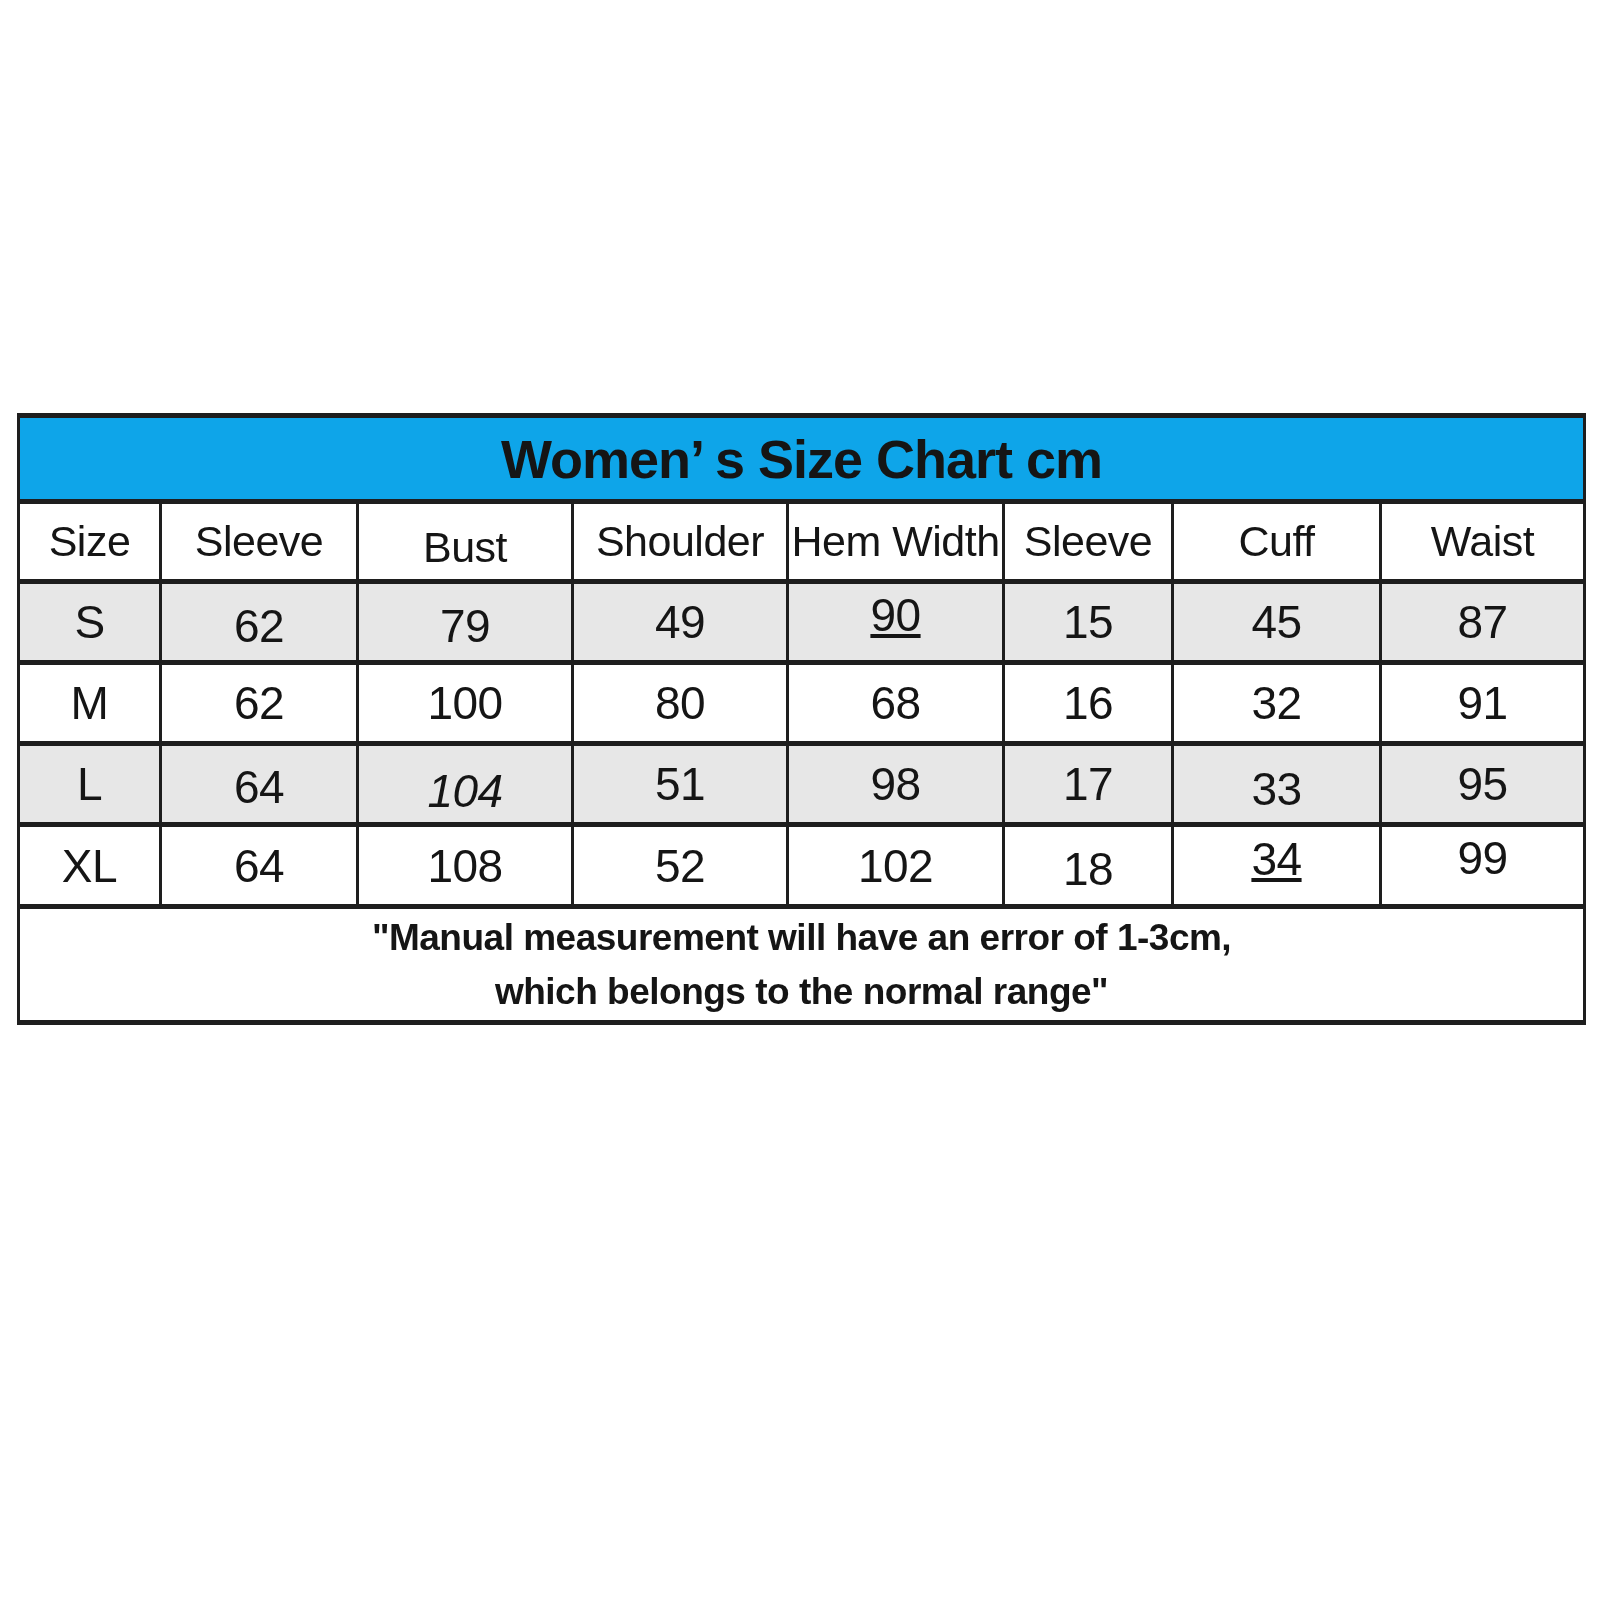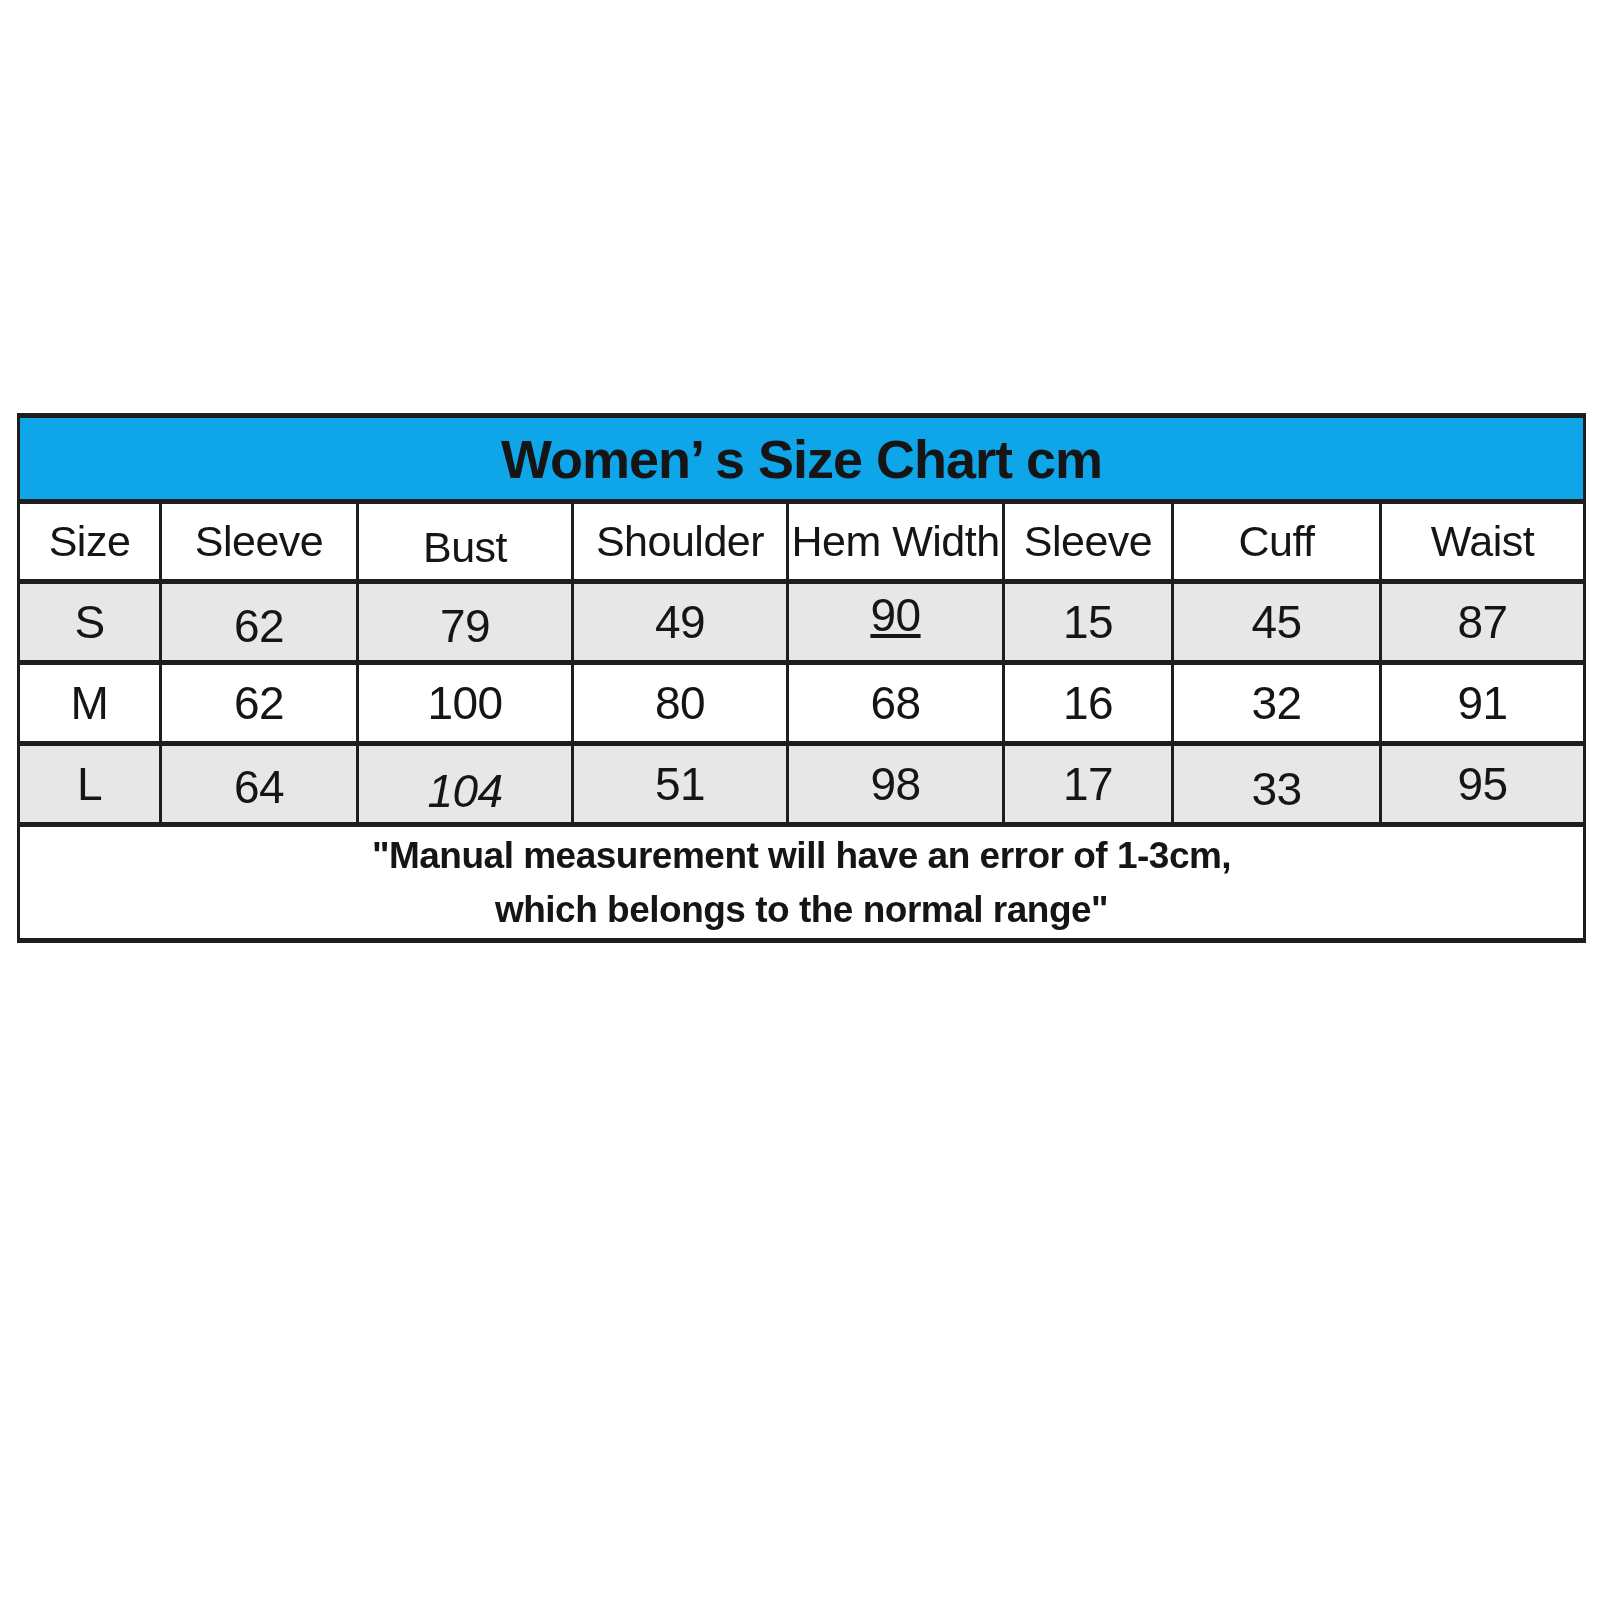--- a/index.html
+++ b/index.html
@@ -141,20 +141,30 @@
       <td class="size-cell">L</td>
       <td class="dn3">64</td>
       <td class="dn7">104</td>
       <td>51</td>
       <td>98</td>
       <td>17</td>
       <td class="dn5">33</td>
       <td>95</td>
     </tr>
 
+    <tr class="data-row-last plain">
+      <td class="size-cell">XL</td>
+      <td>64</td>
+      <td>108</td>
+      <td>52</td>
+      <td>102</td>
+      <td class="dn3">18</td>
+      <td class="up7">34</td>
+      <td class="up8">99</td>
+    </tr>
 
     <tr class="note-row">
       <td class="note-cell" colspan="8">
         <div>"Manual measurement will have an error of 1-3cm,</div>
         <div>which belongs to the normal range"</div>
       </td>
     </tr>
   </tbody>
     </table>
 </div>

